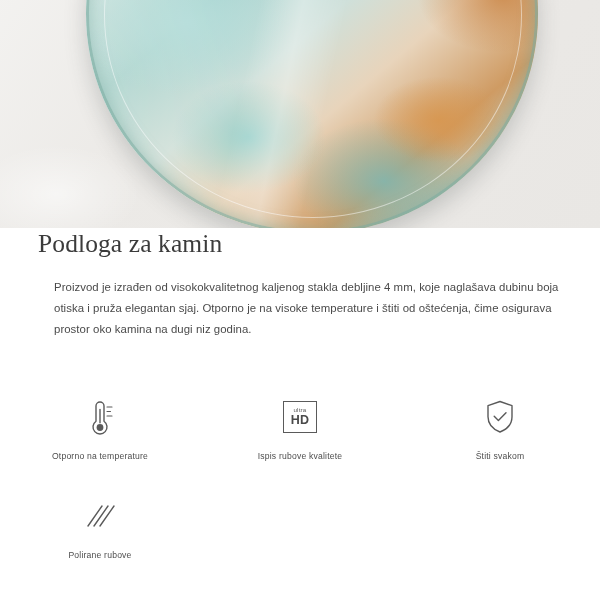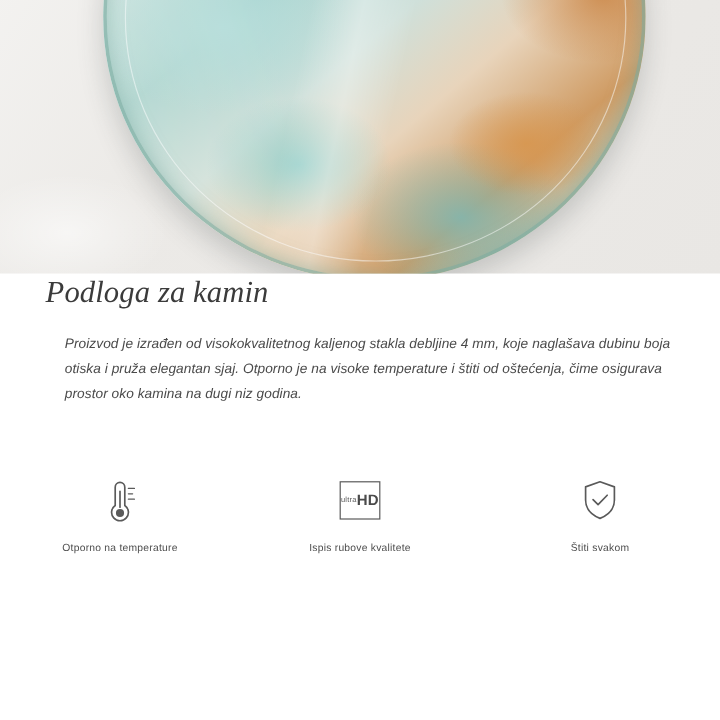--- a/index.html
+++ b/index.html
@@ -89,21 +89,20 @@
     border-radius: 50%;
     border: 1px solid rgba(255,255,255,0.5);
   }
 
   
   .content {
     position: absolute;
     left: 0;
     top: 228px;
     width: 600px;
-    font-style: italic;
   }
   .headline {
     margin: 0;
     padding: 0 38px;
     font-family: "Liberation Serif", serif;
     font-weight: 400;
     font-size: 25.5px;
     line-height: 31px;
     color: #3b3b3b;
     letter-spacing: 0.1px;
@@ -151,21 +150,21 @@
     text-align: center;
   }
   svg { display: block; }
   .ln { fill: none; stroke: #5a5a5a; stroke-width: 1.4; stroke-linecap: round; stroke-linejoin: round; }
   .ln-thin { fill: none; stroke: #5a5a5a; stroke-width: 1.1; stroke-linecap: round; stroke-linejoin: round; }
   .hd-box {
     width: 32px;
     height: 30px;
     border: 1.4px solid #5a5a5a;
     display: flex;
-    flex-direction: row;
+    flex-direction: column;
     align-items: center;
     justify-content: center;
     line-height: 1;
   }
   .hd-top {
     font-size: 6.2px;
     color: #5a5a5a;
     letter-spacing: 0.2px;
   }
   .hd-main {
@@ -226,16 +225,26 @@
       <div class="feature-icon">
         <svg width="40" height="44" viewBox="0 0 40 44" aria-hidden="true">
           <path class="ln" d="M20 6.5l12 4.2v11c0 7.4-5.2 12.6-12 15.3-6.8-2.7-12-7.9-12-15.3v-11L20 6.5z"></path>
           <path class="ln" d="M14.2 21.3l4.2 4.2 7.6-7.8"></path>
         </svg>
       </div>
       <div class="feature-label">Štiti svakom</div>
     </div>
 
 
+    <div class="feature">
+      <div class="feature-icon">
+        <svg width="40" height="40" viewBox="0 0 40 40" aria-hidden="true">
+          <path class="ln" d="M8 30L22 10"></path>
+          <path class="ln" d="M14 30L28 10"></path>
+          <path class="ln" d="M20 30L34 10"></path>
+        </svg>
+      </div>
+      <div class="feature-label">Polirane rubove</div>
+    </div>
 
 
   </div>
 </div>
 
 </body></html>

